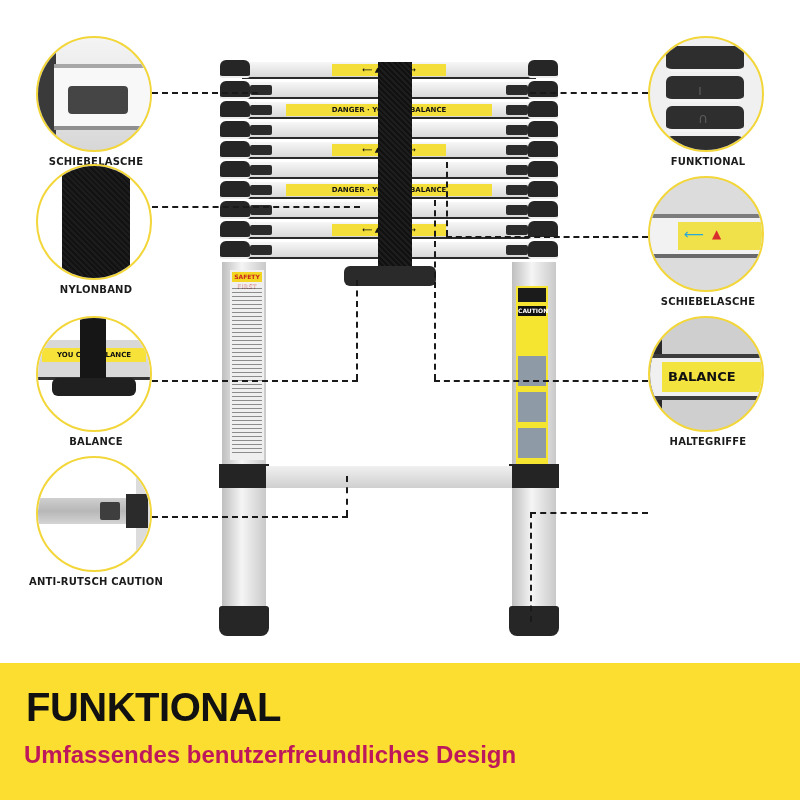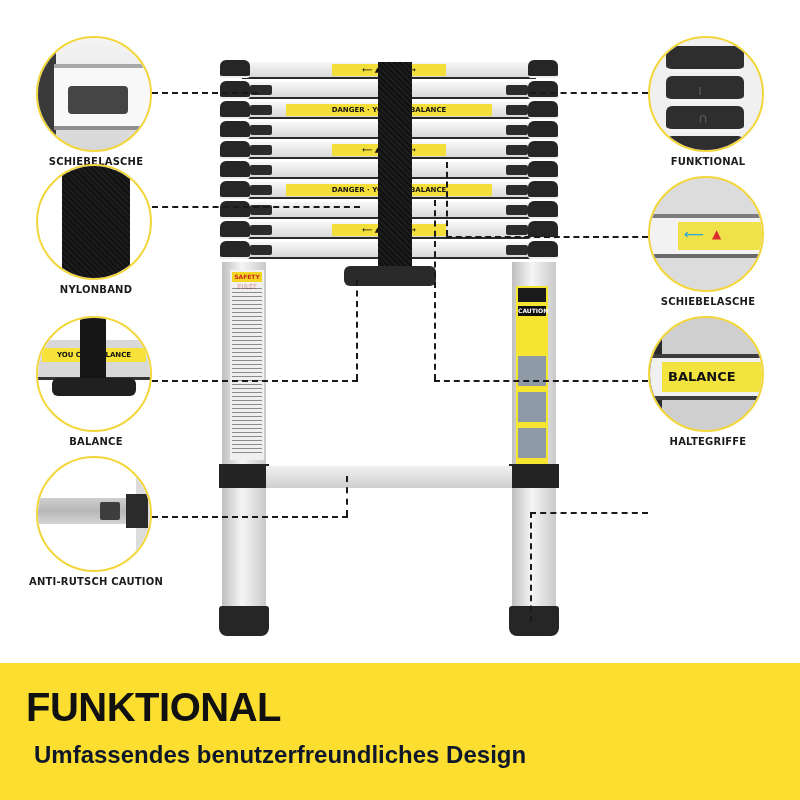--- a/index.html
+++ b/index.html
@@ -93,21 +93,21 @@
   .label-right { position:absolute; right:16px; top:230px; width:32px; height:192px; background:#f5e531; padding:2px; }
   .label-right .blk { height:14px; background:#1b1b1b; }
   .label-right .hd { margin-top:4px; background:#111; color:#fff; font-size:6px; font-weight:bold; text-align:center; height:10px; line-height:10px; }
   .label-right .pic { margin-top:6px; height:30px; background:#8e9aa6; }
 
   .step-bottom { position:absolute; left:52px; right:52px; top:410px; height:22px; background:linear-gradient(#f0f0f0,#cfcfcf); }
 
   
   .banner { position:absolute; left:0; top:663px; width:800px; height:137px; background:#fbde2f; }
   .banner-title { position:absolute; left:26px; top:22px; font-family:"Liberation Sans", sans-serif; font-size:40px; font-weight:bold; color:#111; letter-spacing:-0.5px; }
-  .banner-sub { position:absolute; left:34px; top:78px; font-family:"Liberation Sans", sans-serif; font-size:24px; font-weight:bold; color:#0f172a; }
+  .banner-sub { position:absolute; left:24px; top:78px; font-family:"Liberation Sans", sans-serif; font-size:24px; font-weight:bold; color:#be185d; }
 </style>
 </head>
 <body>
 
 <div class="stage">
 
   <div class="callout" style="left:36px; top:36px;">
     <div class="circle c-slide">
       <div class="side"></div>
         <div class="rail"></div>

